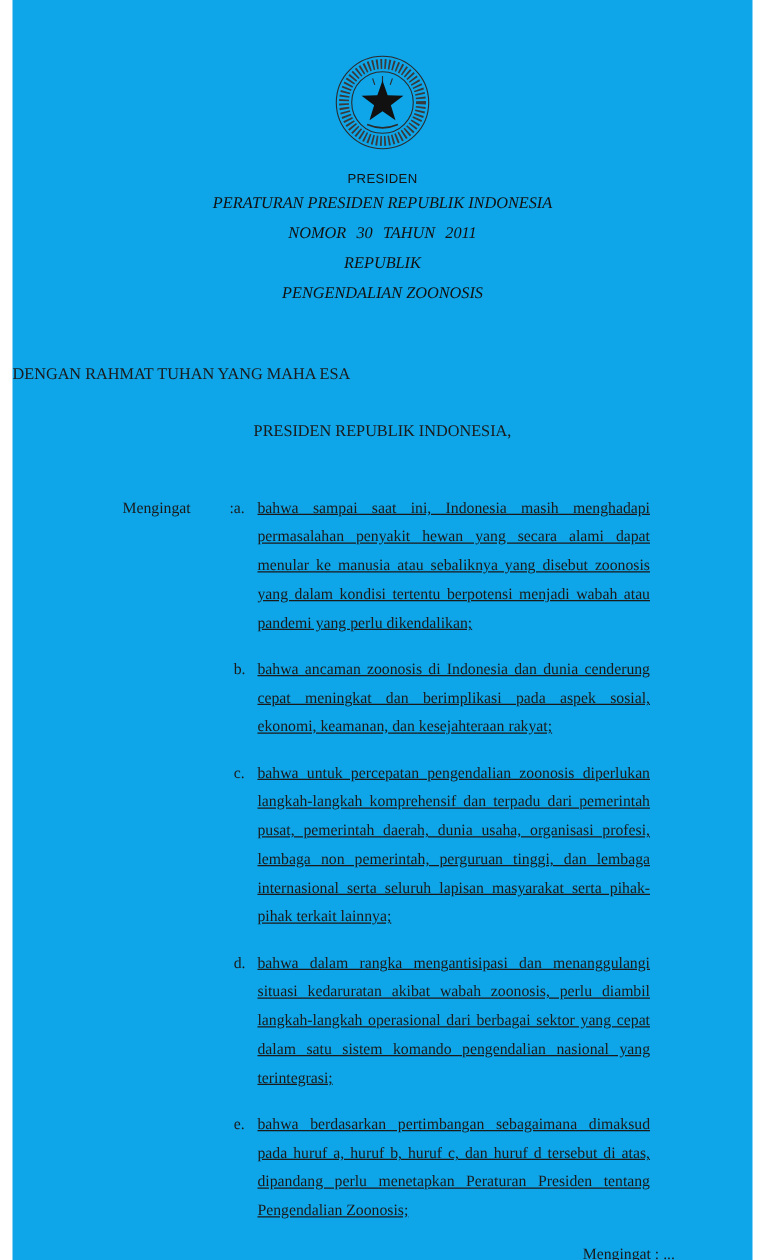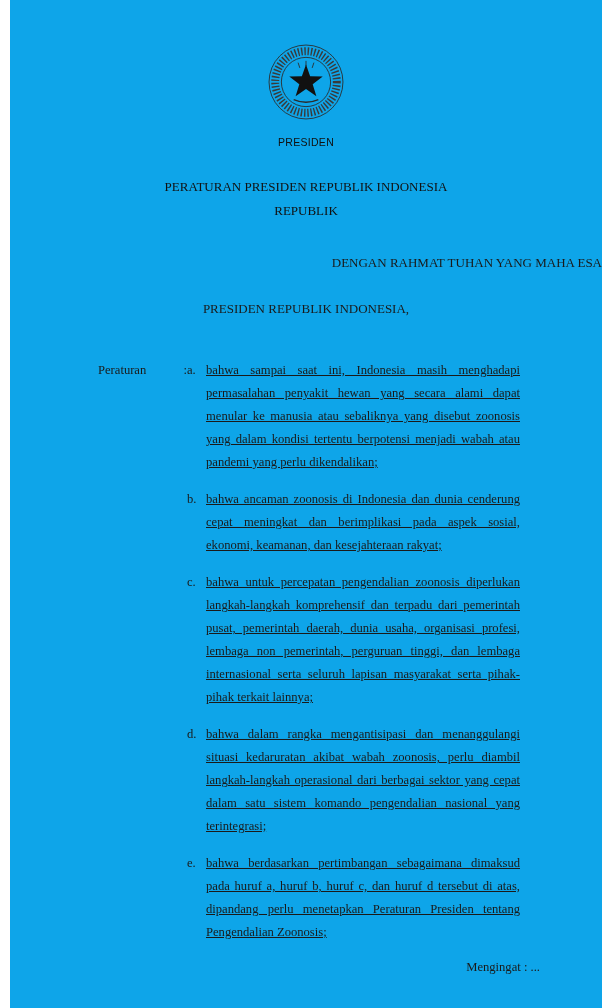--- a/index.html
+++ b/index.html
@@ -29,30 +29,30 @@
     font-size:10.5px;
     line-height:13px;
     letter-spacing:0.3px;
     margin-top:6px;
     color:#111;
   }
 
   
   .title-block {
     text-align:center;
-    margin-top:26px;
     font-size:13px;
     color:#111;
+    font-style:italic;
   }
   .title-line { line-height:24px; }
   .title-nomor { word-spacing:5px; }
   .invocation {
-    text-align:right;
+    text-align:left;
     font-size:13px;
-    margin-top:32px;
+    margin-top:45px;
   }
   .authority {
     text-align:center;
     font-size:13px;
     margin-top:30px;
   }
 
   
   .considering {
     display:flex;
@@ -118,29 +118,31 @@
       <path d="M36 70 Q50 76 64 70" fill="none" stroke="#2b2b2b" stroke-width="1.5"></path>
     </svg>
   </div>
 
   <div class="org">
     <div>PRESIDEN</div>
   </div>
 
   <div class="title-block">
     <div class="title-line">PERATURAN PRESIDEN REPUBLIK INDONESIA</div>
+    <div class="title-line title-nomor">NOMOR 30 TAHUN 2011</div>
     <div class="title-line">REPUBLIK</div>
+    <div class="title-line">PENGENDALIAN ZOONOSIS</div>
   </div>
 
   <div class="invocation">DENGAN RAHMAT TUHAN YANG MAHA ESA</div>
   <div class="authority">PRESIDEN REPUBLIK INDONESIA,</div>
 
   <div class="considering">
     <div class="label-col">
-      <span>Peraturan</span>
+      <span>Mengingat</span>
       <span>:</span>
     </div>
     <div class="items-col">
 
       <div class="item">
         <div class="item-letter">a.</div>
         <div class="item-text">bahwa sampai saat ini, Indonesia masih menghadapi permasalahan penyakit hewan yang secara alami dapat menular ke manusia atau sebaliknya yang disebut zoonosis yang dalam kondisi tertentu berpotensi menjadi wabah atau pandemi yang perlu dikendalikan;</div>
       </div>
 
       <div class="item">

